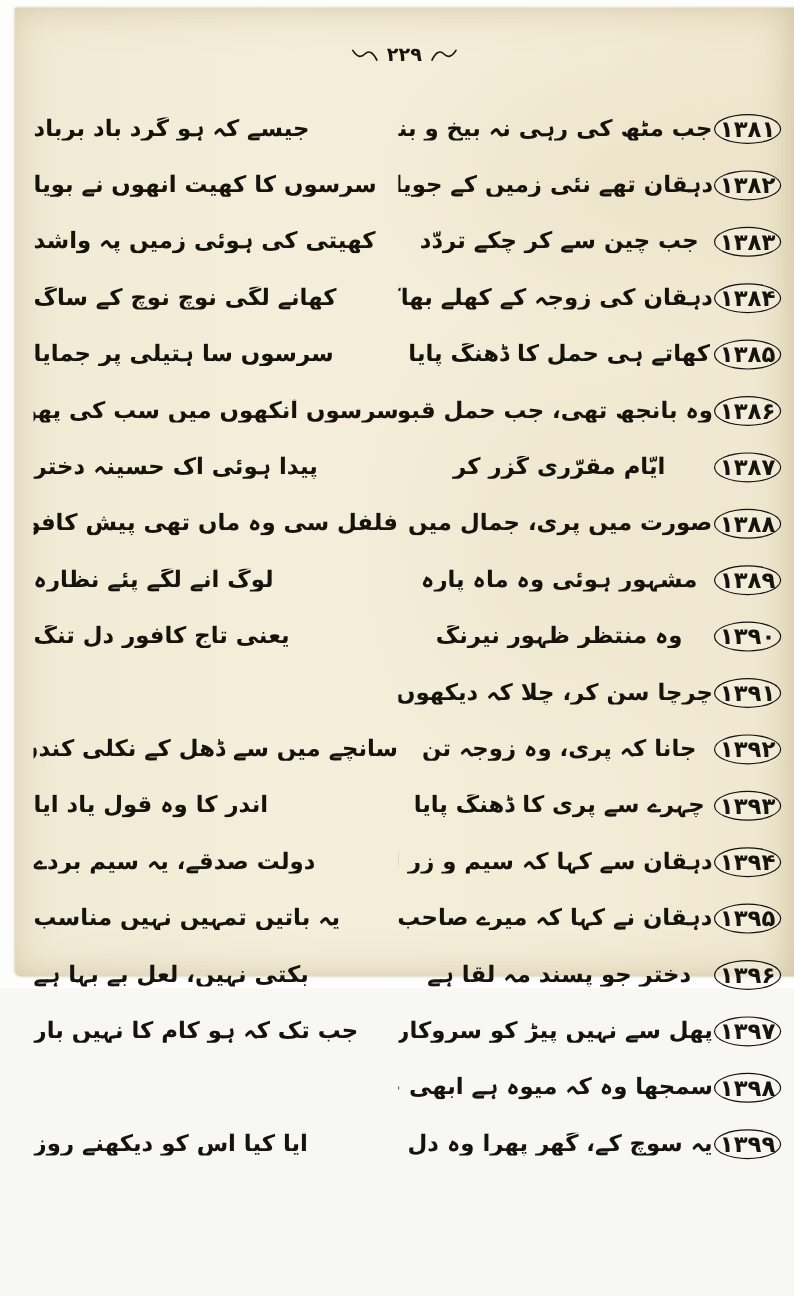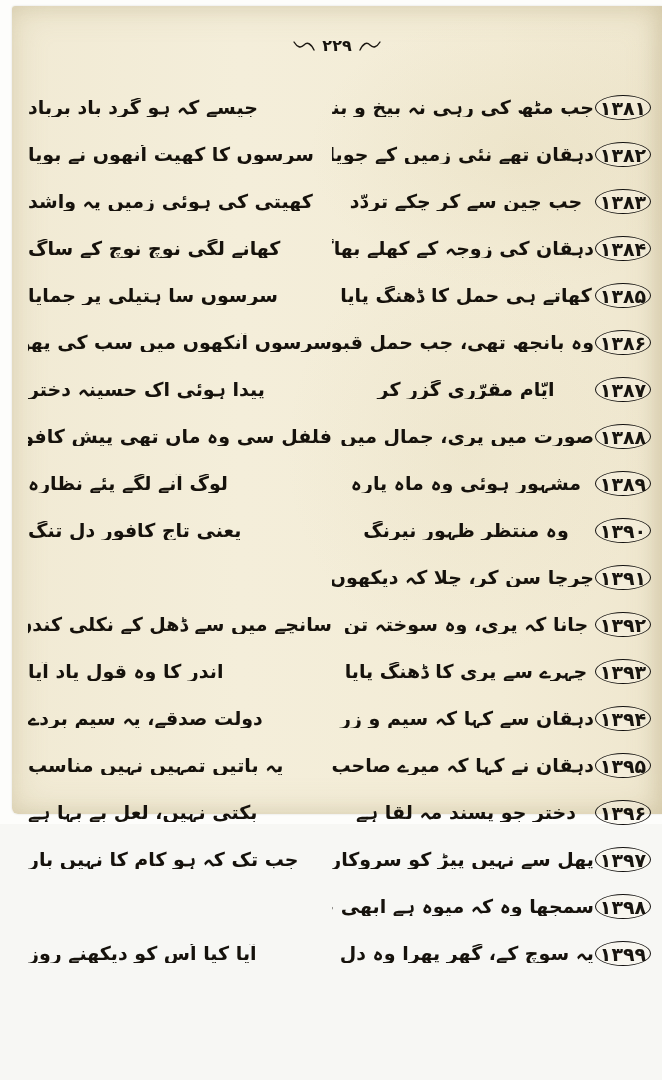--- a/index.html
+++ b/index.html
@@ -155,21 +155,21 @@
         <div class="verse-row">
           <span class="vnum-wrap">
             <span class="vnum">۱۳۹۱</span>
           </span>
           <span class="hem right">چرچا سن کر، چلا کہ دیکھوں</span>
         </div>
         <div class="verse-row">
           <span class="vnum-wrap">
             <span class="vnum">۱۳۹۲</span>
           </span>
-          <span class="hem right">جانا کہ پری، وہ سوختہ تن</span>
+          <span class="hem right">جانا کہ پری، وہ زوجہ تن</span>
           <span class="hem left">سانچے میں سے ڈھل کے نکلی کندن</span>
         </div>
         <div class="verse-row">
           <span class="vnum-wrap">
             <span class="vnum">۱۳۹۳</span>
           </span>
           <span class="hem right">چہرے سے پری کا ڈھنگ پایا</span>
           <span class="hem left">اندر کا وہ قول یاد آیا</span>
         </div>
         <div class="verse-row">

